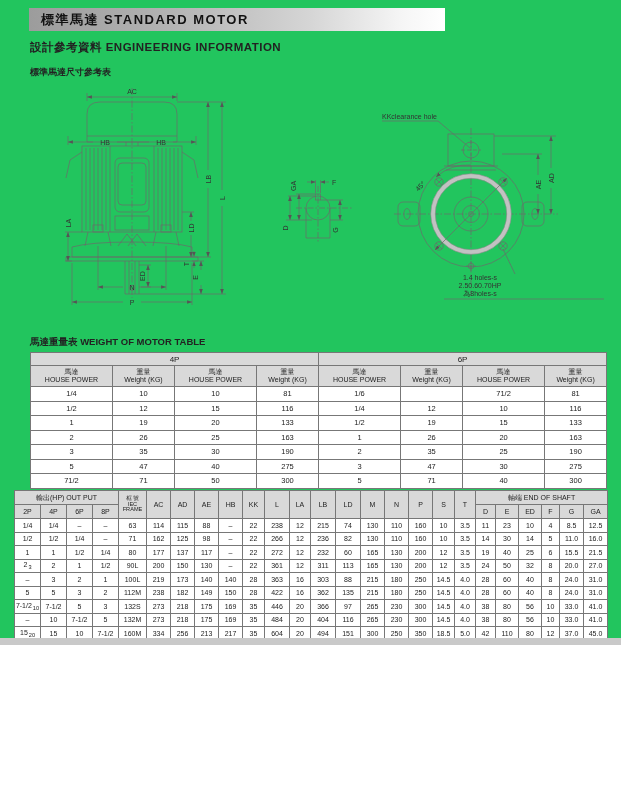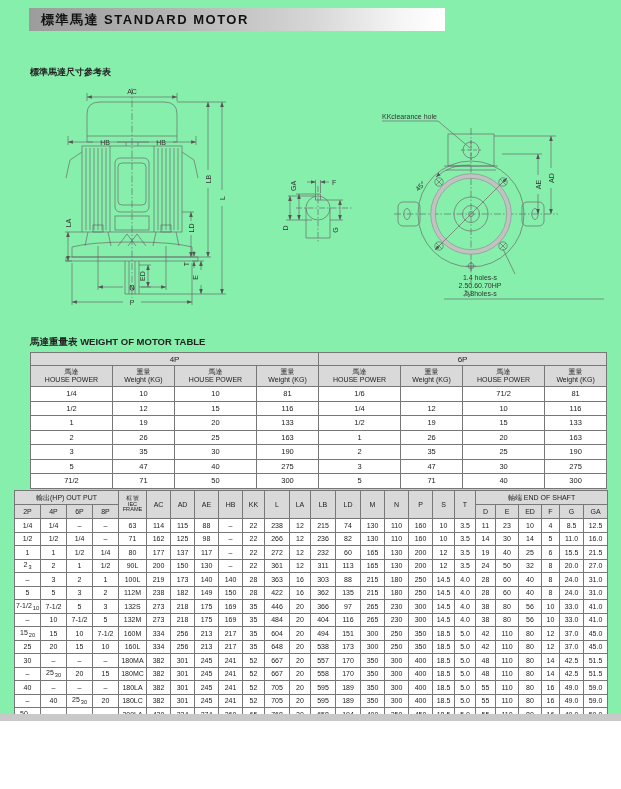--- a/index.html
+++ b/index.html
@@ -1,17 +1,17 @@
 <!DOCTYPE html>
 <html><head>
 <meta charset="utf-8">
 <style>
   html,body { margin:0; padding:0; background:#ffffff; }
   .page {
-    position:relative; width:621px; height:721px; background:#86efac;
+    position:relative; width:621px; height:645px; background:#22c55e;
     font-family:"Liberation Sans", sans-serif; color:#222; overflow:hidden;
   }
   .title-bar {
     position:absolute; left:29px; top:8px; width:416px; height:23px;
     background:linear-gradient(90deg,#9c9c9c 0%,#b4b4b4 35%,#d6d6d6 68%,#f6f6f6 90%,#ffffff 100%);
     display:flex; align-items:center; padding-left:12px; box-sizing:border-box;
     font-size:13px; font-weight:bold; letter-spacing:1.5px; color:#111;
   }
   .section-heading { position:absolute; left:30px; top:40px; font-size:11.5px; font-weight:bold; letter-spacing:.5px; }
   .sub-label { position:absolute; left:30px; top:66px; font-size:9px; font-weight:bold; }
@@ -46,20 +46,21 @@
   .foot-right { position:absolute; left:352px; top:743px; display:grid; grid-template-columns:auto auto; column-gap:12px; row-gap:1px; font-size:6px; color:#333; }
   .page-num { position:absolute; left:0; right:0; top:764px; text-align:center; font-size:8px; }
   .bottom-strip { position:absolute; left:0; right:0; bottom:0; height:7px; background:#c9c9c9; }
 </style>
 </head>
 <body>
 
 <div class="page">
 
   <div class="title-bar">標準馬達 STANDARD MOTOR</div>
+  <div class="section-heading">設計參考資料 ENGINEERING INFORMATION</div>
   <div class="sub-label">標準馬達尺寸參考表</div>
 
   <svg class="drawing" style="left:30px;top:84px" width="250" height="234" viewBox="0 0 250 234">
     <defs>
       <marker id="m1" viewBox="0 0 8 8" markerWidth="7" markerHeight="7" refX="8" refY="4" orient="auto-start-reverse">
         <path d="M8 4 L0 1 L0 7 Z" fill="#555"></path>
       </marker>
     </defs>
     <g fill="none" stroke="#6a6a6a" stroke-width=".7">
       <path d="M102 4 V214" stroke-dasharray="7 2 1.5 2"></path>

